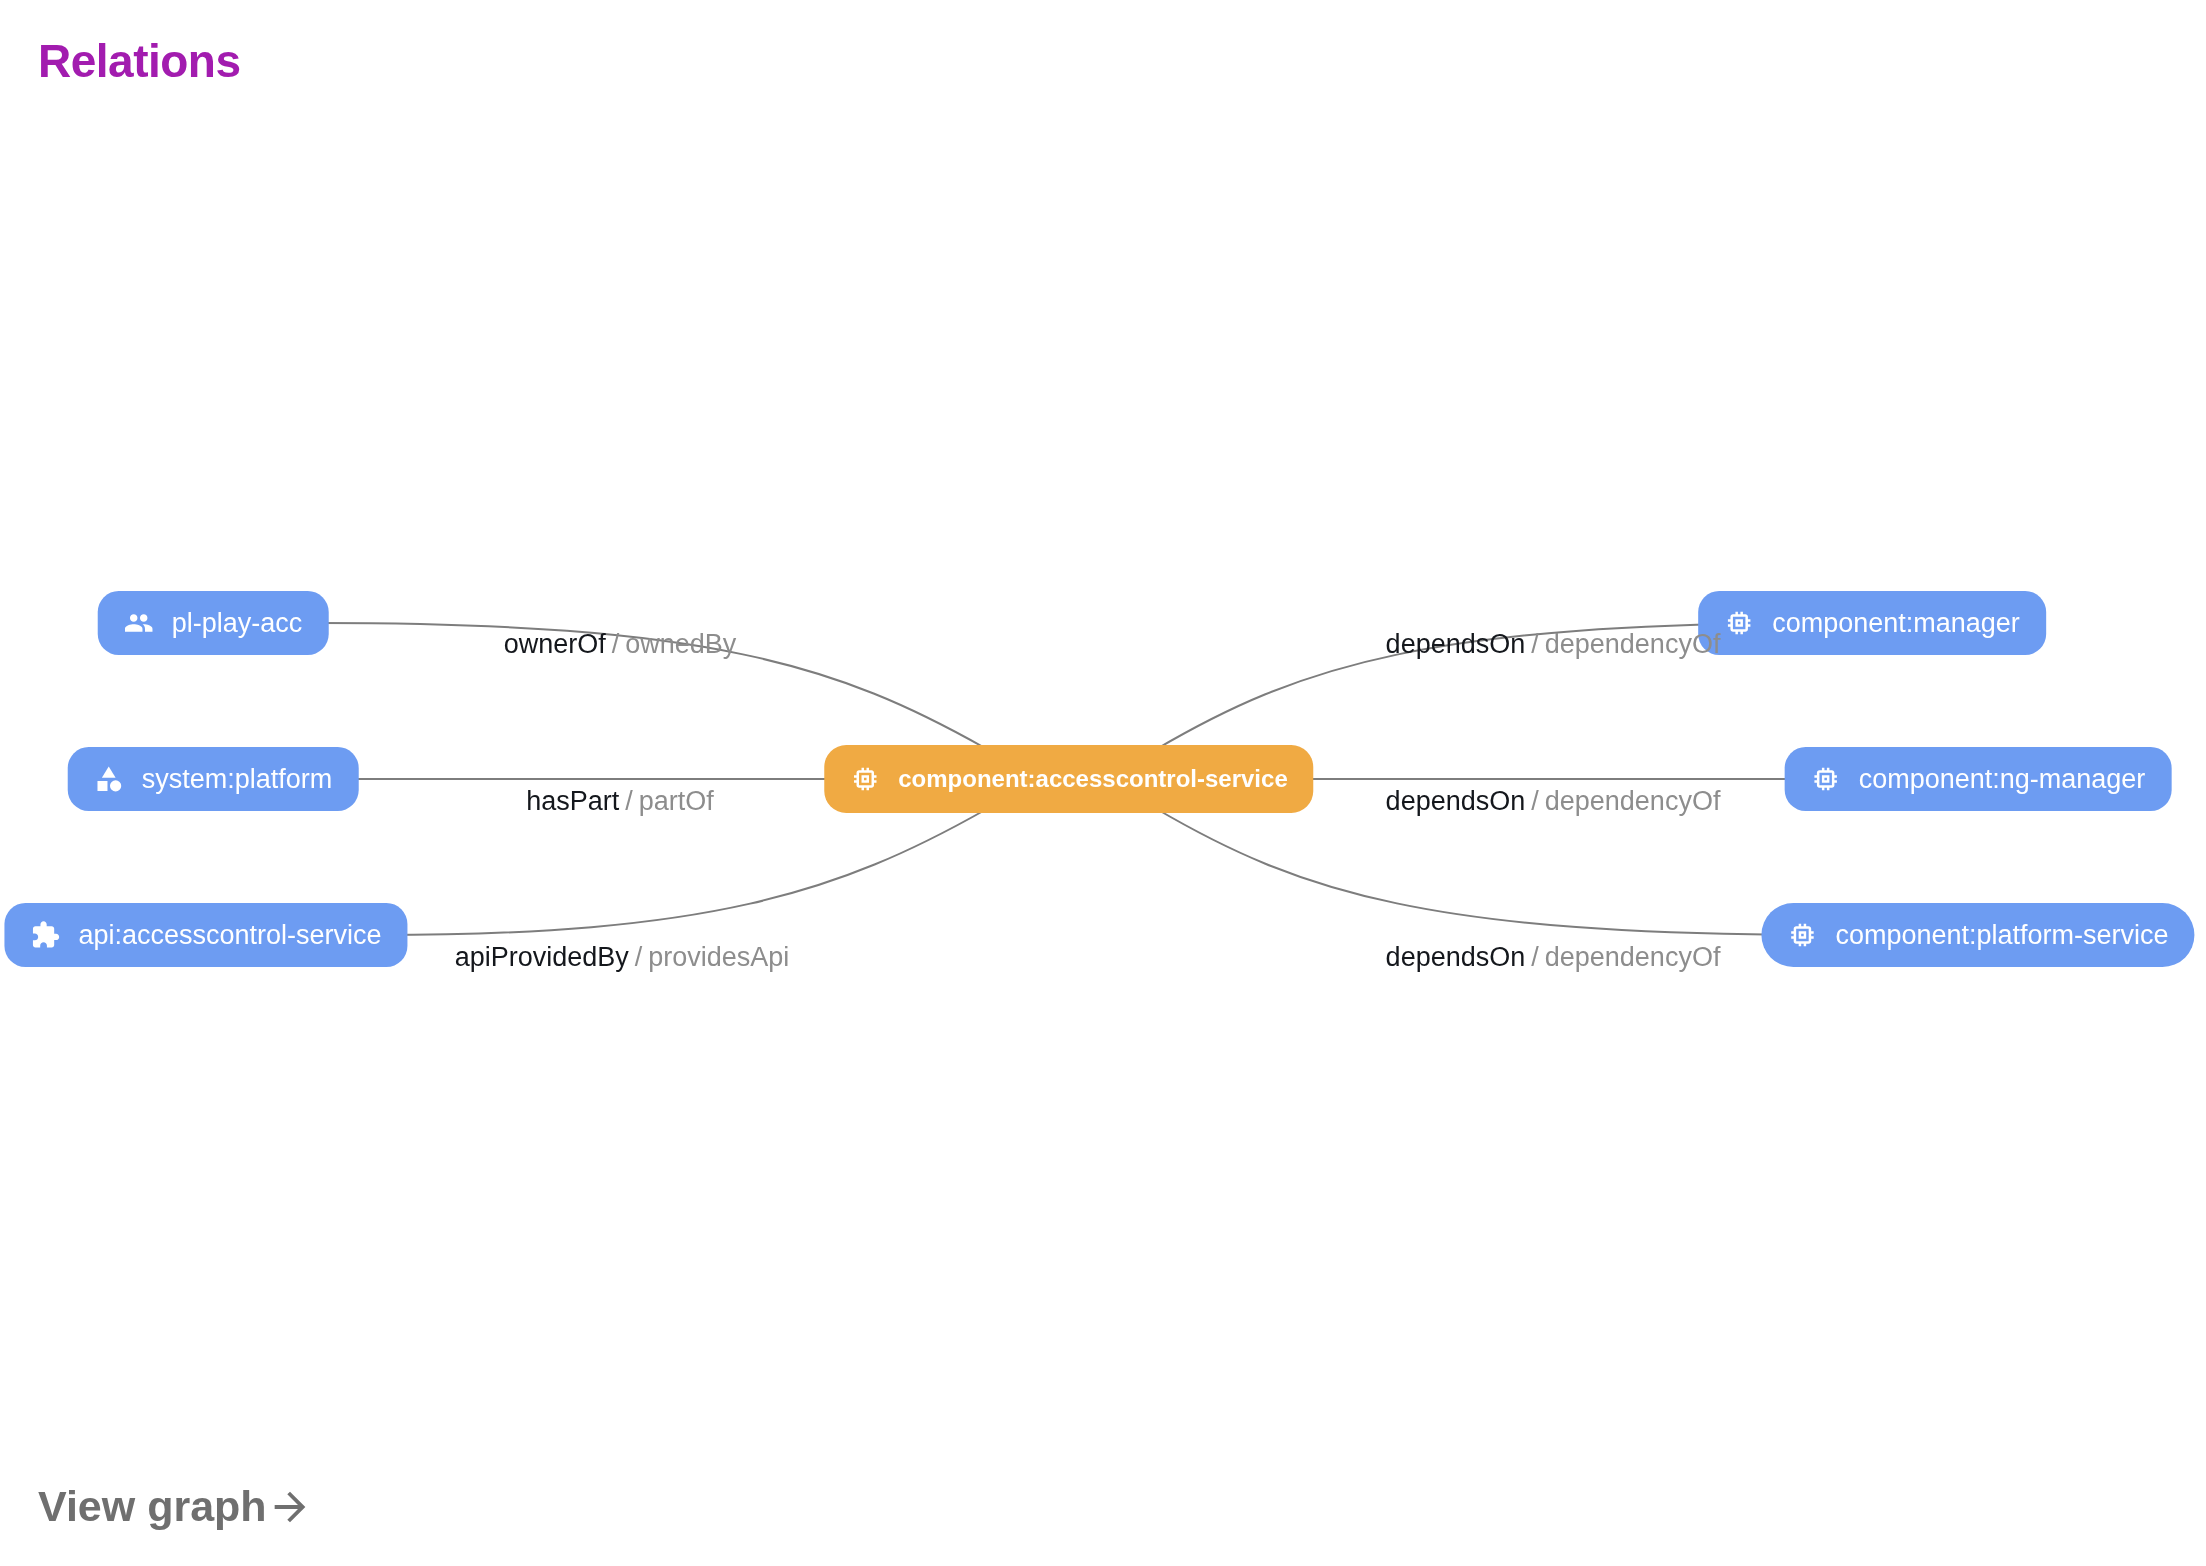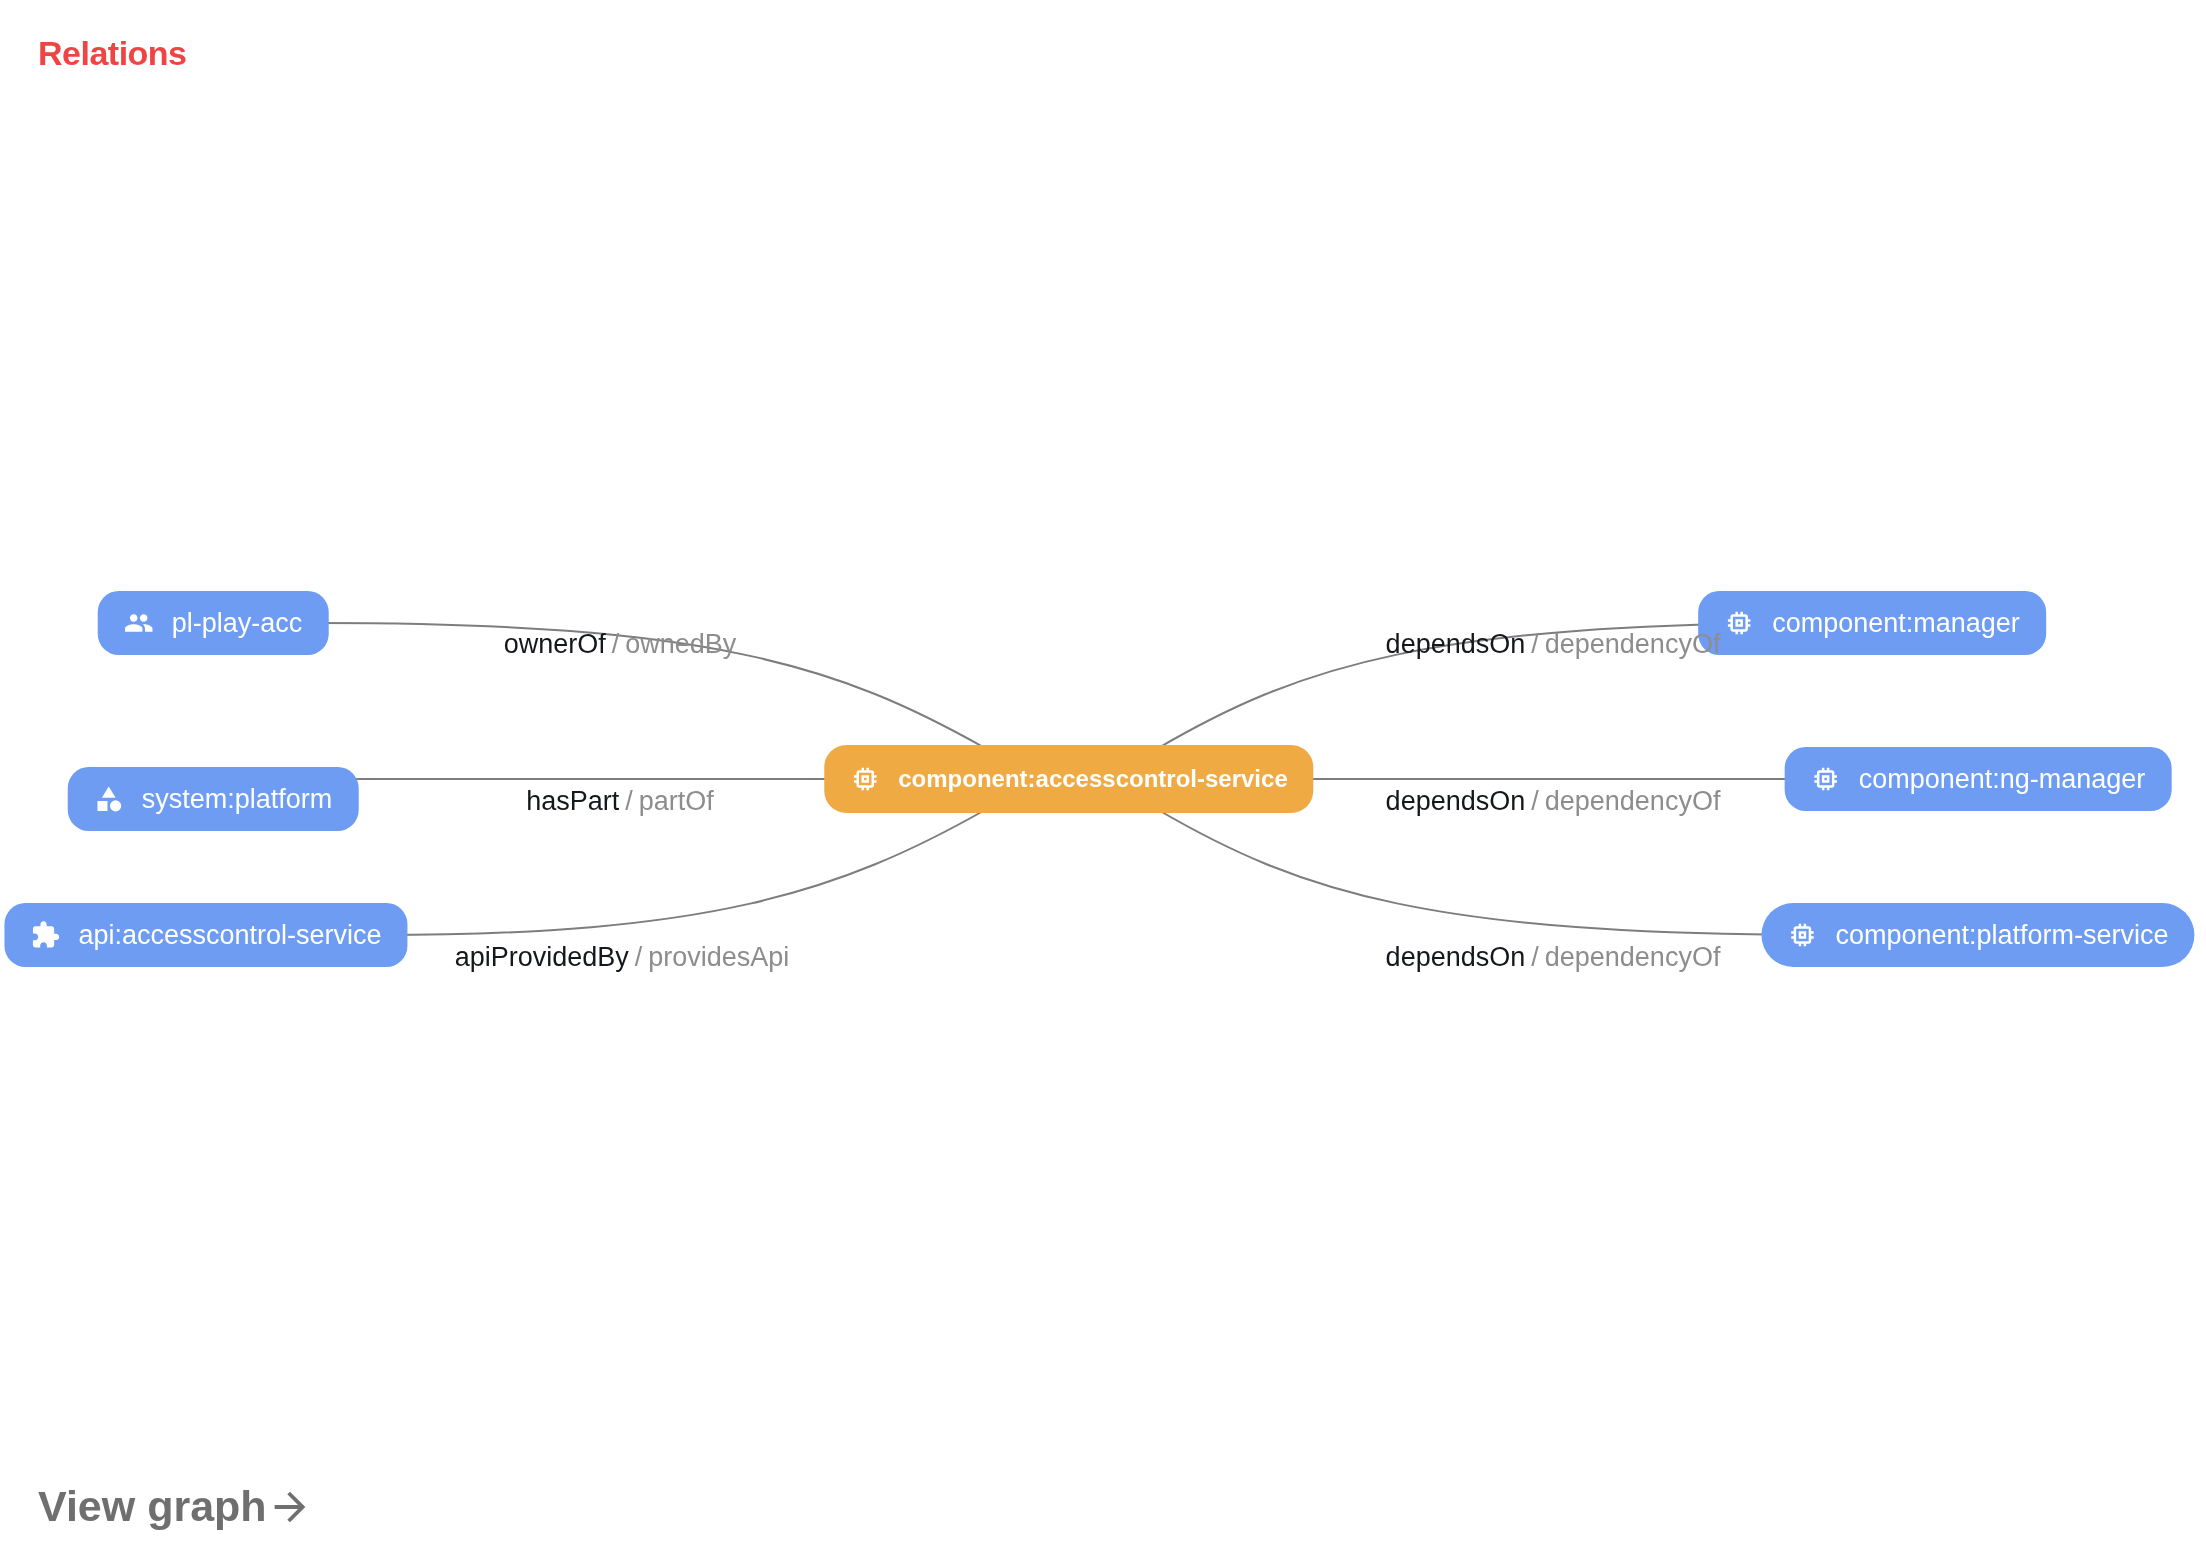--- a/index.html
+++ b/index.html
@@ -7,21 +7,21 @@
     margin: 0; padding: 0;
     width: 2206px; height: 1566px;
     background: #ffffff;
     font-family: "Liberation Sans", sans-serif;
     overflow: hidden;
   }
   .canvas { position: relative; width: 2206px; height: 1566px; }
 
   .page-title {
     position: absolute; left: 38px; top: 34px;
-    font-size: 34px; font-weight: 700; color: #ef4444;
+    font-size: 46px; font-weight: 700; color: #a21caf;
     letter-spacing: -0.5px;
   }
 
   svg.edges {
     position: absolute; left: 0; top: 0;
     width: 2206px; height: 1566px;
     z-index: 1;
   }
   svg.edges path { stroke: #7d7d7d; stroke-width: 2; fill: none; }
 
@@ -60,21 +60,21 @@
     position: absolute; left: 38px; top: 1482px;
     display: inline-flex; align-items: center; gap: 0;
     font-size: 43px; font-weight: 700; color: #6f6f6f;
     cursor: pointer; z-index: 2;
   }
   .view-graph .icon { display: inline-flex; }
   .view-graph .icon svg { width: 46px; height: 46px; fill: #6f6f6f; }
 
   
   .n-left-0  { left: 213px;  top: 623px; }
-  .n-left-1  { left: 213px;  top: 799px; }
+  .n-left-1  { left: 213px;  top: 779px; }
   .n-left-2  { left: 206px;  top: 935px; }
   .n-center  { left: 1069px; top: 779px; }
   .n-right-0 { left: 1872px; top: 623px; }
   .n-right-1 { left: 1978px; top: 779px; }
   .n-right-2 { left: 1978px; top: 935px; border-radius: 32px; }
 
   
   .l-left-0  { left: 620px;  top: 629px; }
   .l-left-1  { left: 620px;  top: 786px; }
   .l-left-2  { left: 622px;  top: 942px; }

